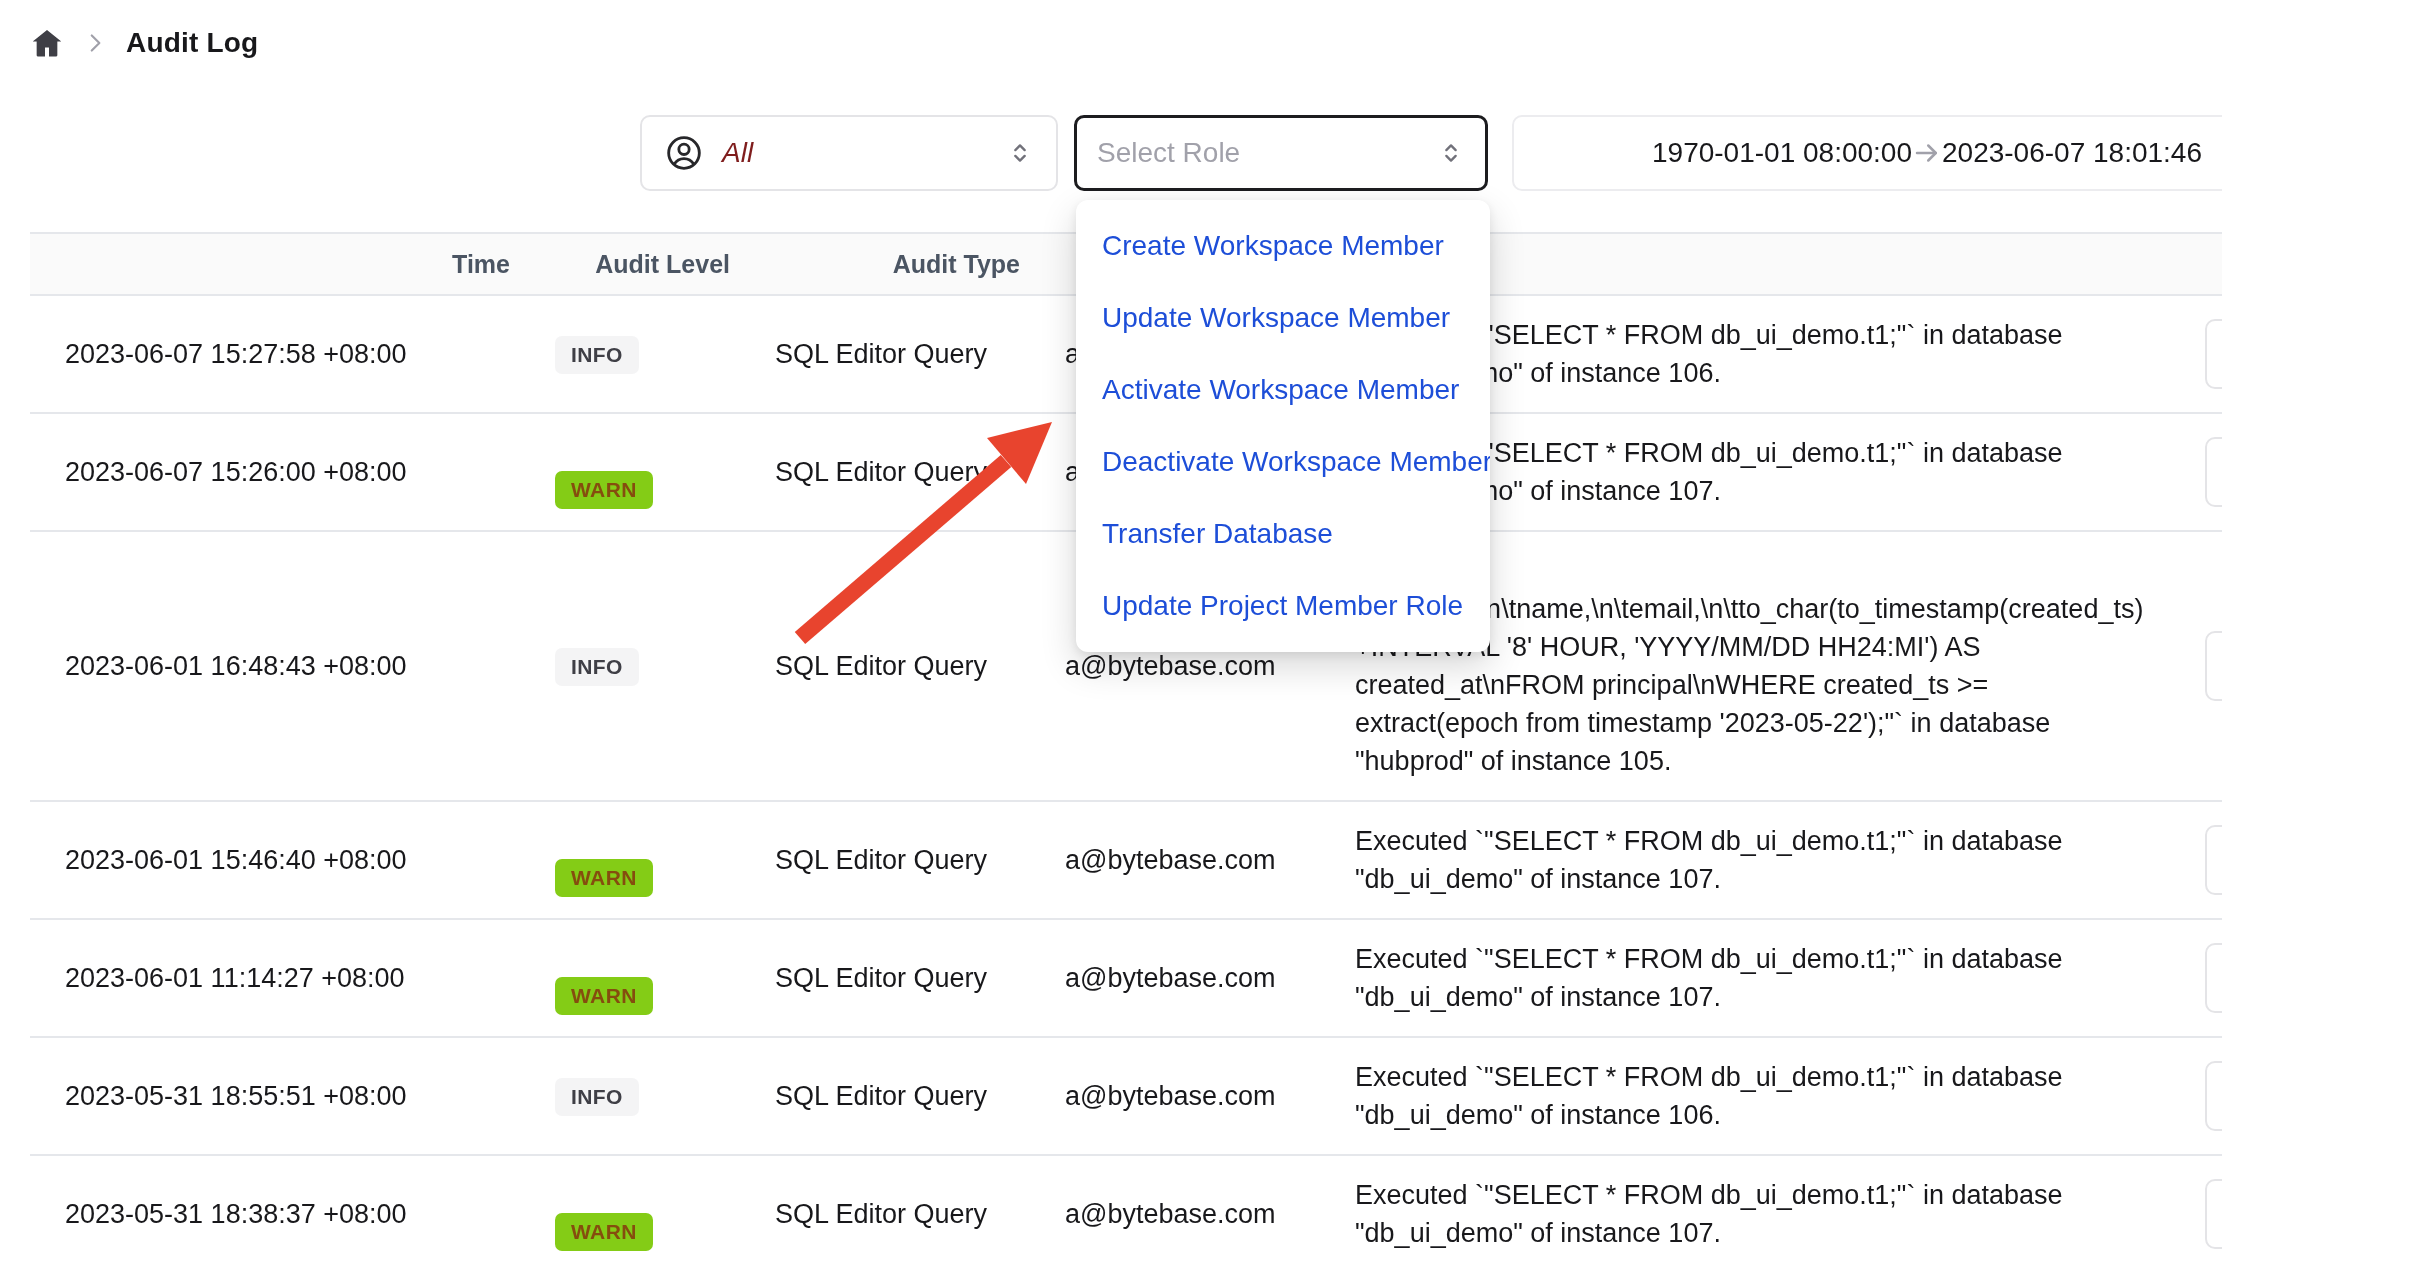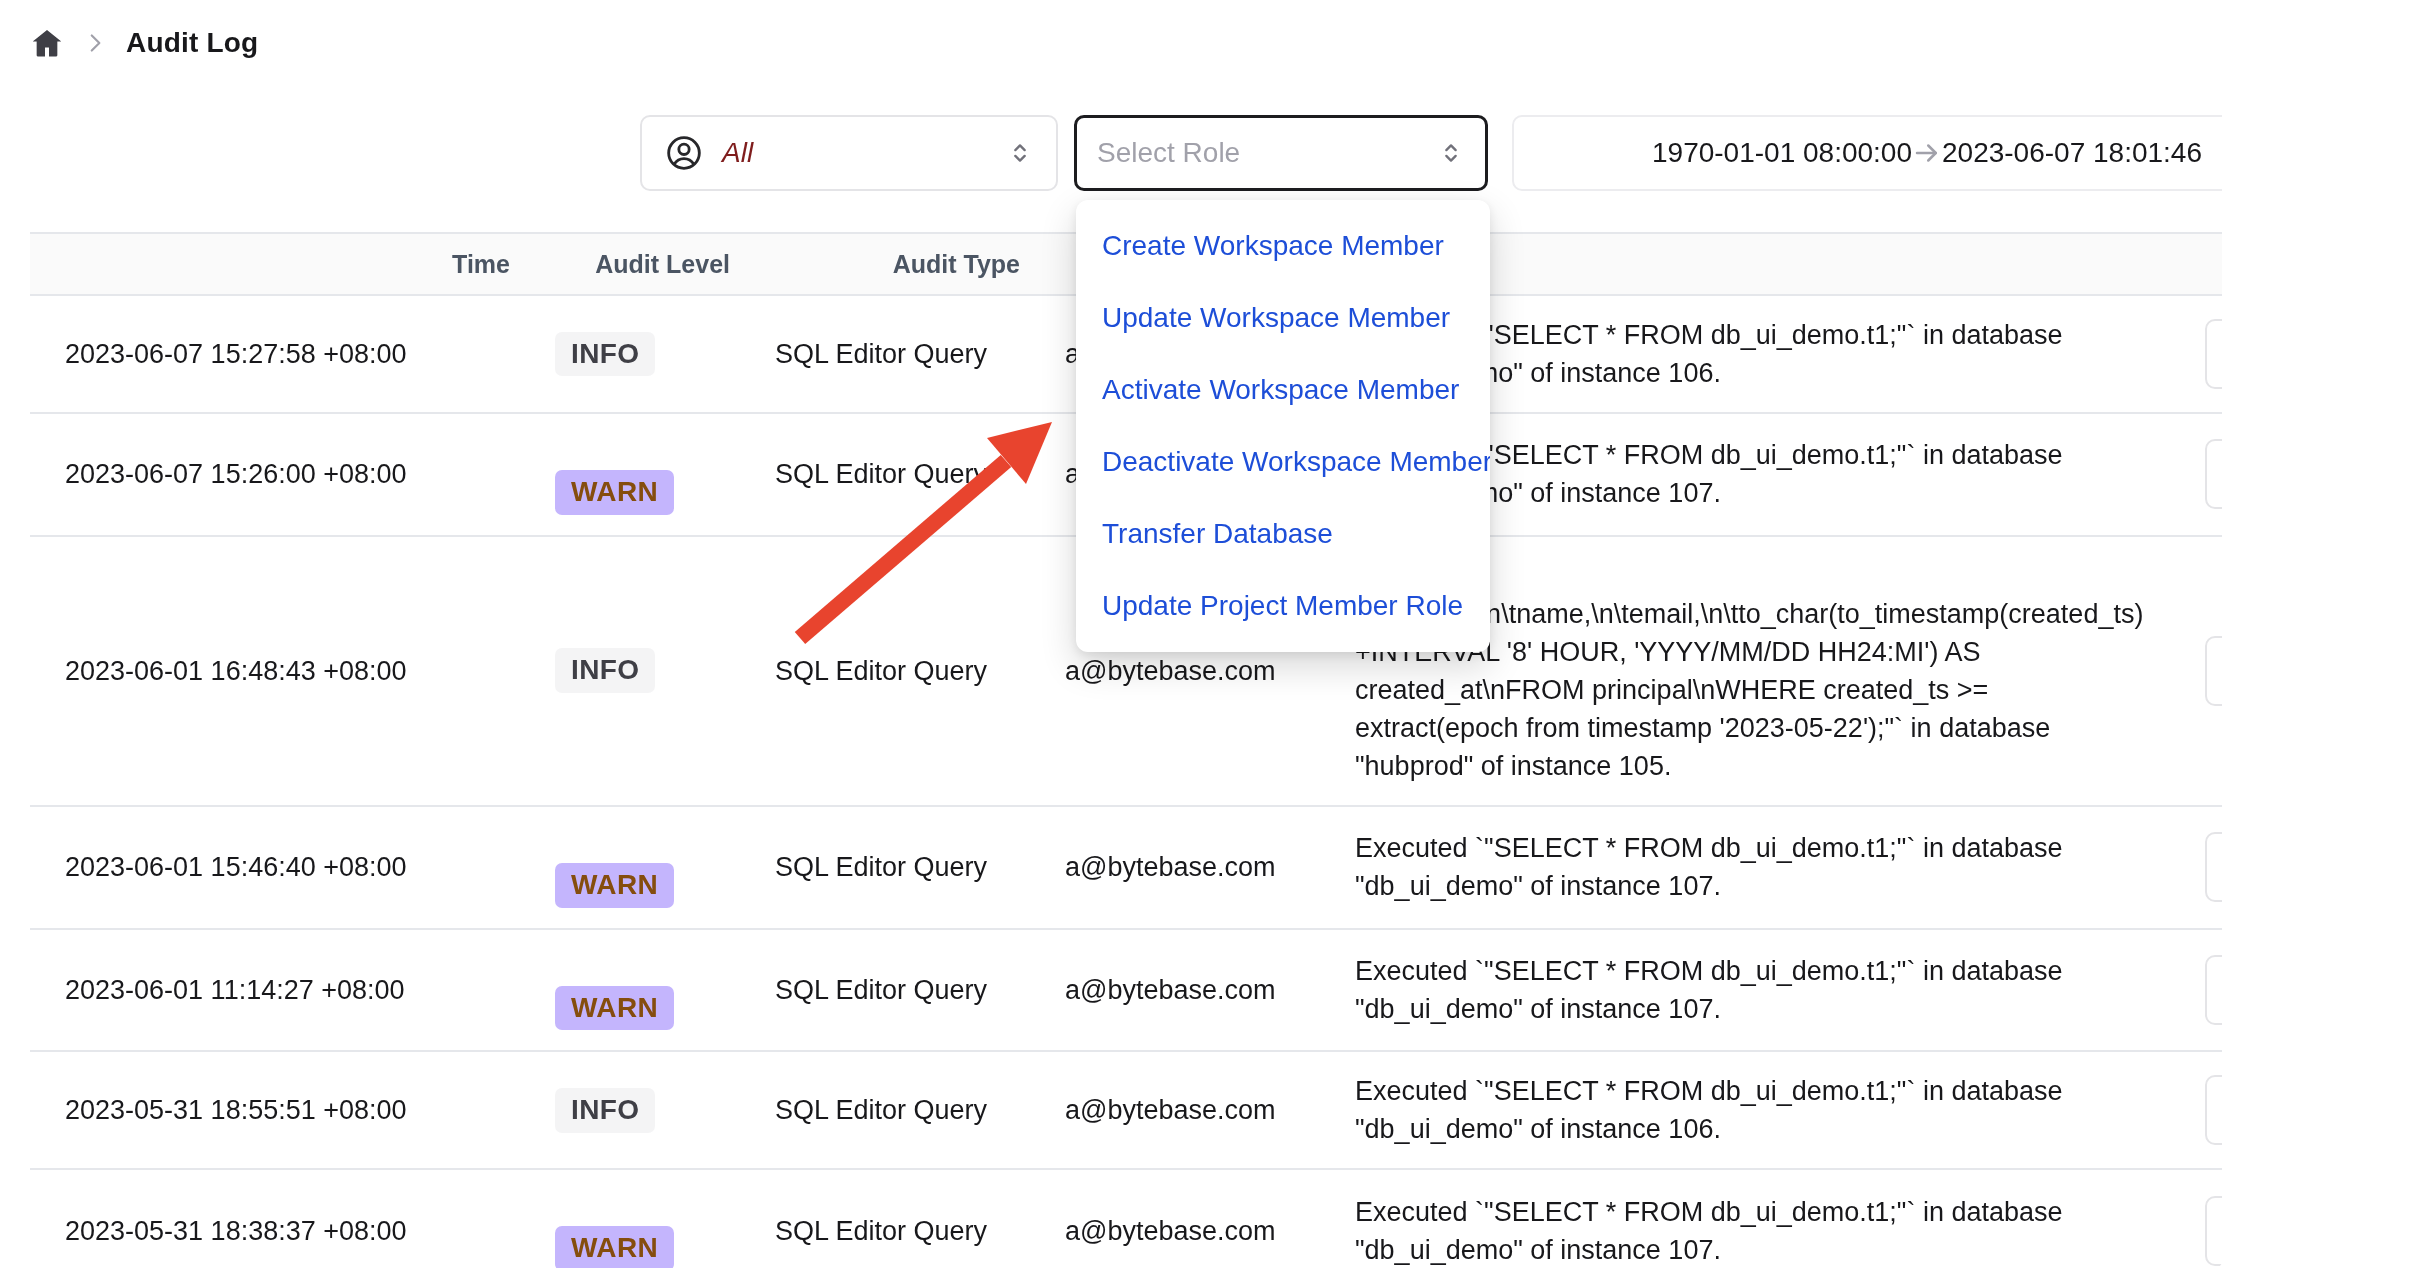--- a/index.html
+++ b/index.html
@@ -37,25 +37,25 @@
     text-align: right; padding: 0 10px 0 35px; white-space: nowrap; overflow: hidden;
   }
   table.audit-table td {
     border-bottom: 2px solid #e5e7eb;
     padding: 20px 18px 20px 35px;
     font-size: 27px; line-height: 38px; vertical-align: middle; color: #18181b;
   }
   td.cell-time, td.cell-type, td.cell-actor { white-space: nowrap; overflow: hidden; }
   td.cell-comment { overflow-wrap: break-word; word-break: break-word; }
   .badge {
-    display: inline-block; font-size: 28px; font-weight: 700; letter-spacing: .4px;
+    display: inline-block; font-size: 21px; font-weight: 700; letter-spacing: .4px;
     padding: 7px 16px; border-radius: 7px; line-height: 1.1;
   }
   .badge.info { background: #f4f4f5; color: #3f3f46; }
-  .badge.warn { background: #c4b5fd; color: #854d0e; margin-top: 36px; }
+  .badge.warn { background: #84cc16; color: #854d0e; margin-top: 36px; }
   .payload-btn {
     width: 86px; height: 70px; background: #fff;
     border: 2px solid #e4e4e7; border-radius: 10px;
     display: flex; align-items: center; justify-content: center; cursor: pointer;
   }
 
   
   .type-dropdown {
     position: absolute; left: 1076px; top: 200px; width: 414px;
     background: #fff; border-radius: 12px; padding: 10px 0;

